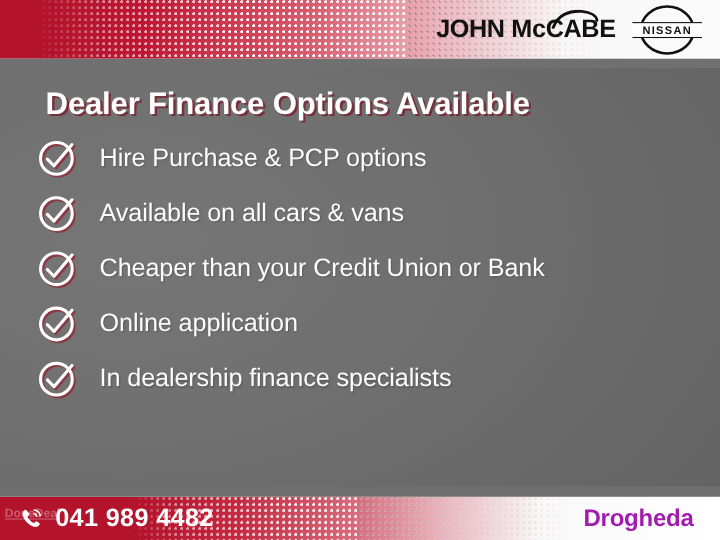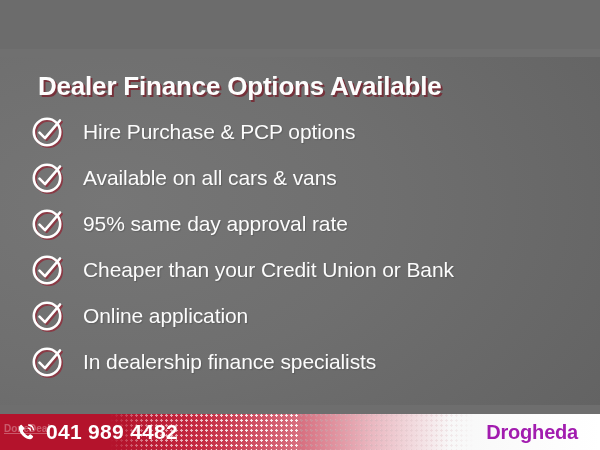--- a/index.html
+++ b/index.html
@@ -244,20 +244,41 @@
     letter-spacing: 0px;
     white-space: nowrap;
     text-decoration: underline;
   }
 </style>
 </head>
 <body>
 
 <div class="ad">
 
+  <div class="header">
+    <div class="header-gradient"></div>
+    <div class="header-halftone"></div>
+    <div class="header-halftone2"></div>
+
+    <div class="brand">
+      <div class="brand-name">
+        <span>JOHN McCABE</span>
+        <svg class="brand-swoosh" viewBox="0 0 40 16">
+          <path d="M2 15 C6 4, 16 0.5, 26 1.5 C33 2.2, 38 5, 38.5 9" fill="none" stroke="#111111" stroke-width="2.4" stroke-linecap="round"></path>
+        </svg>
+      </div>
+      <svg class="nissan-logo" width="64" height="42" viewBox="0 0 64 42">
+        <ellipse cx="32" cy="21" rx="22" ry="19.5" fill="none" stroke="#111111" stroke-width="2.1"></ellipse>
+        <rect x="3" y="14.5" width="58" height="13" fill="#ffffff"></rect>
+        <rect x="3" y="14.4" width="58" height="0.9" fill="#111111"></rect>
+        <rect x="3" y="26.8" width="58" height="0.9" fill="#111111"></rect>
+        <text x="32" y="24.6" text-anchor="middle" font-family="'Liberation Sans', sans-serif" font-size="9.2" font-weight="bold" letter-spacing="1.1" fill="#111111">NISSAN</text>
+      </svg>
+    </div>
+  </div>
   <div class="header-strip"></div>
 
   <div class="body">
     <div class="headline">Dealer Finance Options Available</div>
 
     <div class="list">
 
       <div class="list-item">
         <span class="check-icon">
           <svg width="38" height="38" viewBox="0 0 38 38">
@@ -279,33 +300,20 @@
               <circle cx="17" cy="19" r="13.2" fill="none" stroke="#8a3a45" stroke-width="2.6"></circle>
               <path d="M9.5 19.6 L15 25.2 L30 7.5" fill="none" stroke="#8a3a45" stroke-width="2.6" stroke-linecap="round" stroke-linejoin="round"></path>
             </g>
             <circle cx="17" cy="19" r="13.2" fill="none" stroke="#ffffff" stroke-width="2.6"></circle>
             <path d="M9.5 19.6 L15 25.2 L30 7.5" fill="none" stroke="#ffffff" stroke-width="2.6" stroke-linecap="round" stroke-linejoin="round"></path>
           </svg>
         </span>
         <span class="item-text">Available on all cars &amp; vans</span>
       </div>
 
-      <div class="list-item">
-        <span class="check-icon">
-          <svg width="38" height="38" viewBox="0 0 38 38">
-            <g transform="translate(1.6,1.6)">
-              <circle cx="17" cy="19" r="13.2" fill="none" stroke="#8a3a45" stroke-width="2.6"></circle>
-              <path d="M9.5 19.6 L15 25.2 L30 7.5" fill="none" stroke="#8a3a45" stroke-width="2.6" stroke-linecap="round" stroke-linejoin="round"></path>
-            </g>
-            <circle cx="17" cy="19" r="13.2" fill="none" stroke="#ffffff" stroke-width="2.6"></circle>
-            <path d="M9.5 19.6 L15 25.2 L30 7.5" fill="none" stroke="#ffffff" stroke-width="2.6" stroke-linecap="round" stroke-linejoin="round"></path>
-          </svg>
-        </span>
-        <span class="item-text">95% same day approval rate</span>
-      </div>
 
       <div class="list-item">
         <span class="check-icon">
           <svg width="38" height="38" viewBox="0 0 38 38">
             <g transform="translate(1.6,1.6)">
               <circle cx="17" cy="19" r="13.2" fill="none" stroke="#8a3a45" stroke-width="2.6"></circle>
               <path d="M9.5 19.6 L15 25.2 L30 7.5" fill="none" stroke="#8a3a45" stroke-width="2.6" stroke-linecap="round" stroke-linejoin="round"></path>
             </g>
             <circle cx="17" cy="19" r="13.2" fill="none" stroke="#ffffff" stroke-width="2.6"></circle>
             <path d="M9.5 19.6 L15 25.2 L30 7.5" fill="none" stroke="#ffffff" stroke-width="2.6" stroke-linecap="round" stroke-linejoin="round"></path>

